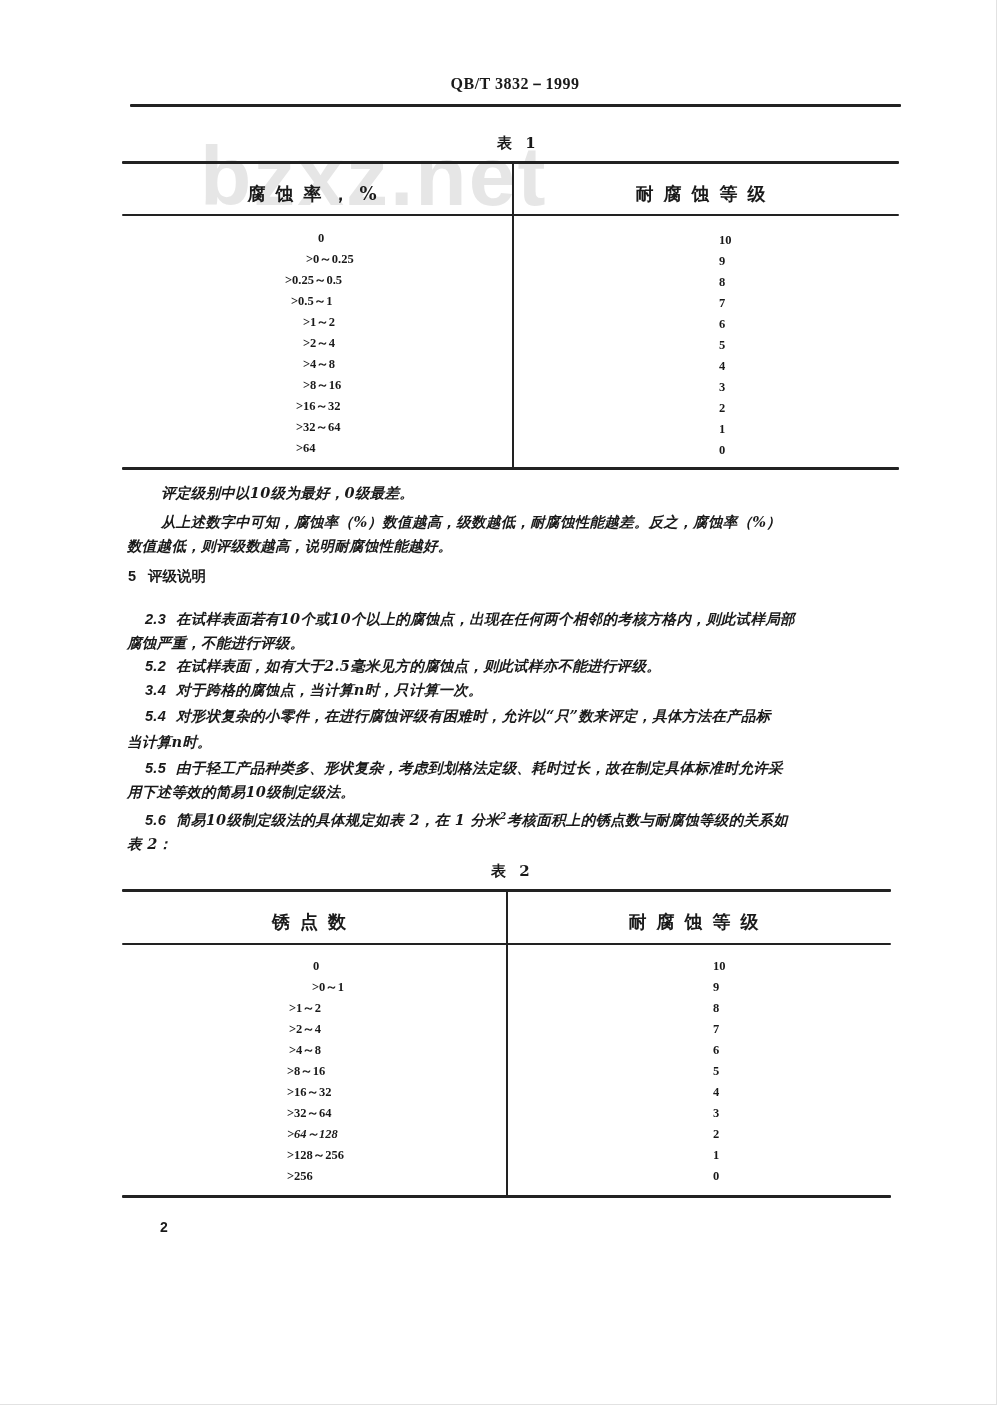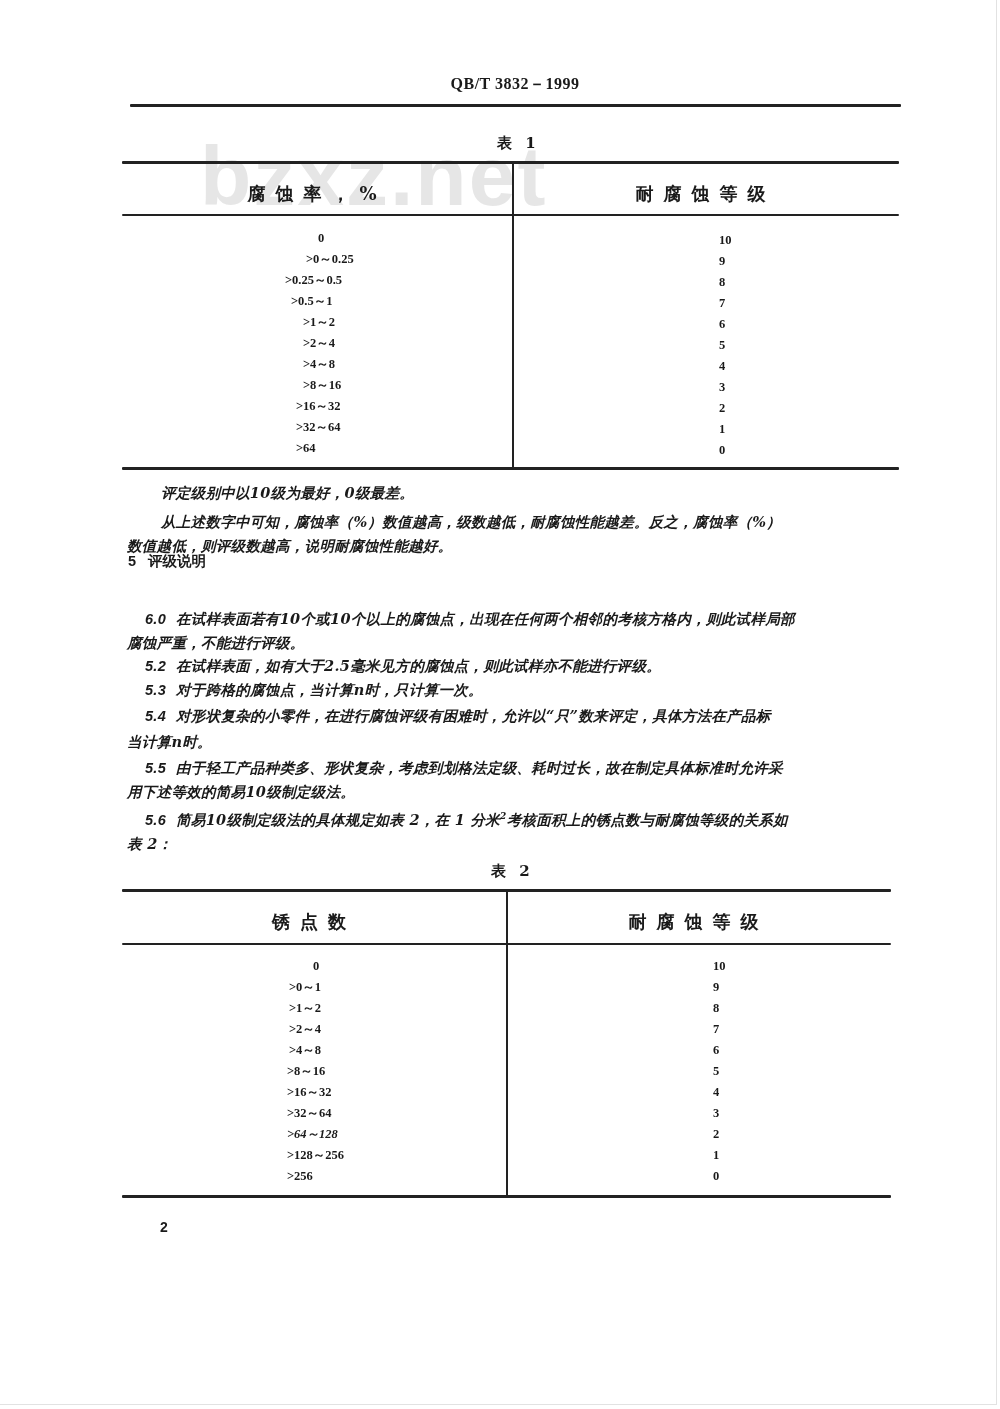--- a/index.html
+++ b/index.html
@@ -145,35 +145,35 @@
     <div class="cell">1</div>
     <div class="cell">0</div>
   </div>
   <div class="rule" style="left:122px; top:467px; width:777px;"></div>
 </div>
 
 <div class="abs para" style="left:161px; top:481px;">评定级别中以10级为最好，0级最差。</div>
 <div class="abs para" style="left:161px; top:510px;">从上述数字中可知，腐蚀率（%）数值越高，级数越低，耐腐蚀性能越差。反之，腐蚀率（%）</div>
 <div class="abs para" style="left:127px; top:534px;">数值越低，则评级数越高，说明耐腐蚀性能越好。</div>
 
-<div class="abs section-title" style="left:128px; top:552px;">
+<div class="abs section-title" style="left:128px; top:567px;">
   <span class="num">5</span><span>评级说明</span>
 </div>
 
 <div class="abs para" style="left:145px; top:607px;">
-  <span class="num">6.0</span><span>在试样表面若有10个或10个以上的腐蚀点，出现在任何两个相邻的考核方格内，则此试样局部</span>
+  <span class="num">2.3</span><span>在试样表面若有10个或10个以上的腐蚀点，出现在任何两个相邻的考核方格内，则此试样局部</span>
 </div>
 <div class="abs para" style="left:127px; top:631px;">腐蚀严重，不能进行评级。</div>
 
 <div class="abs para" style="left:145px; top:654px;">
   <span class="num">5.2</span><span>在试样表面，如有大于2.5毫米见方的腐蚀点，则此试样亦不能进行评级。</span>
 </div>
 
 <div class="abs para" style="left:145px; top:678px;">
-  <span class="num">5.3</span><span>对于跨格的腐蚀点，当计算n时，只计算一次。</span>
+  <span class="num">3.4</span><span>对于跨格的腐蚀点，当计算n时，只计算一次。</span>
 </div>
 
 <div class="abs para" style="left:145px; top:704px;">
   <span class="num">5.4</span><span>对形状复杂的小零件，在进行腐蚀评级有困难时，允许以“只”数来评定，具体方法在产品标</span>
 </div>
 <div class="abs para" style="left:127px; top:730px;">当计算n时。</div>
 
 <div class="abs para" style="left:145px; top:756px;">
   <span class="num">5.5</span><span>由于轻工产品种类多、形状复杂，考虑到划格法定级、耗时过长，故在制定具体标准时允许采</span>
 </div>
@@ -187,21 +187,21 @@
 <div>
   <div class="abs caption z1" style="left:491px; top:862px;">表 2</div>
   <div class="rule" style="left:122px; top:889px; width:769px;"></div>
   <div class="abs th z1" style="left:122px; width:384px; top:910px;">锈点数</div>
   <div class="abs th z1" style="left:506px; width:385px; top:910px;">耐腐蚀等级</div>
   <div class="rule thin" style="left:122px; top:943px; width:769px;"></div>
   <div class="vline" style="left:506px; top:889px; height:308px;"></div>
 
   <div class="abs col-left" style="top:956px;">
     <div class="cell" style="margin-left:313px;">0</div>
-    <div class="cell" style="margin-left:289px;">&gt;0～1</div>
+    <div class="cell" style="margin-left:289px;text-align:right;">&gt;0～1</div>
     <div class="cell" style="margin-left:289px;">&gt;1～2</div>
     <div class="cell" style="margin-left:289px;">&gt;2～4</div>
     <div class="cell" style="margin-left:289px;">&gt;4～8</div>
     <div class="cell" style="margin-left:287px;">&gt;8～16</div>
     <div class="cell" style="margin-left:287px;">&gt;16～32</div>
     <div class="cell" style="margin-left:287px;">&gt;32～64</div>
     <div class="cell" style="margin-left:287px;font-style:italic;">&gt;64～128</div>
     <div class="cell" style="margin-left:287px;">&gt;128～256</div>
     <div class="cell" style="margin-left:287px;">&gt;256</div>
   </div>

